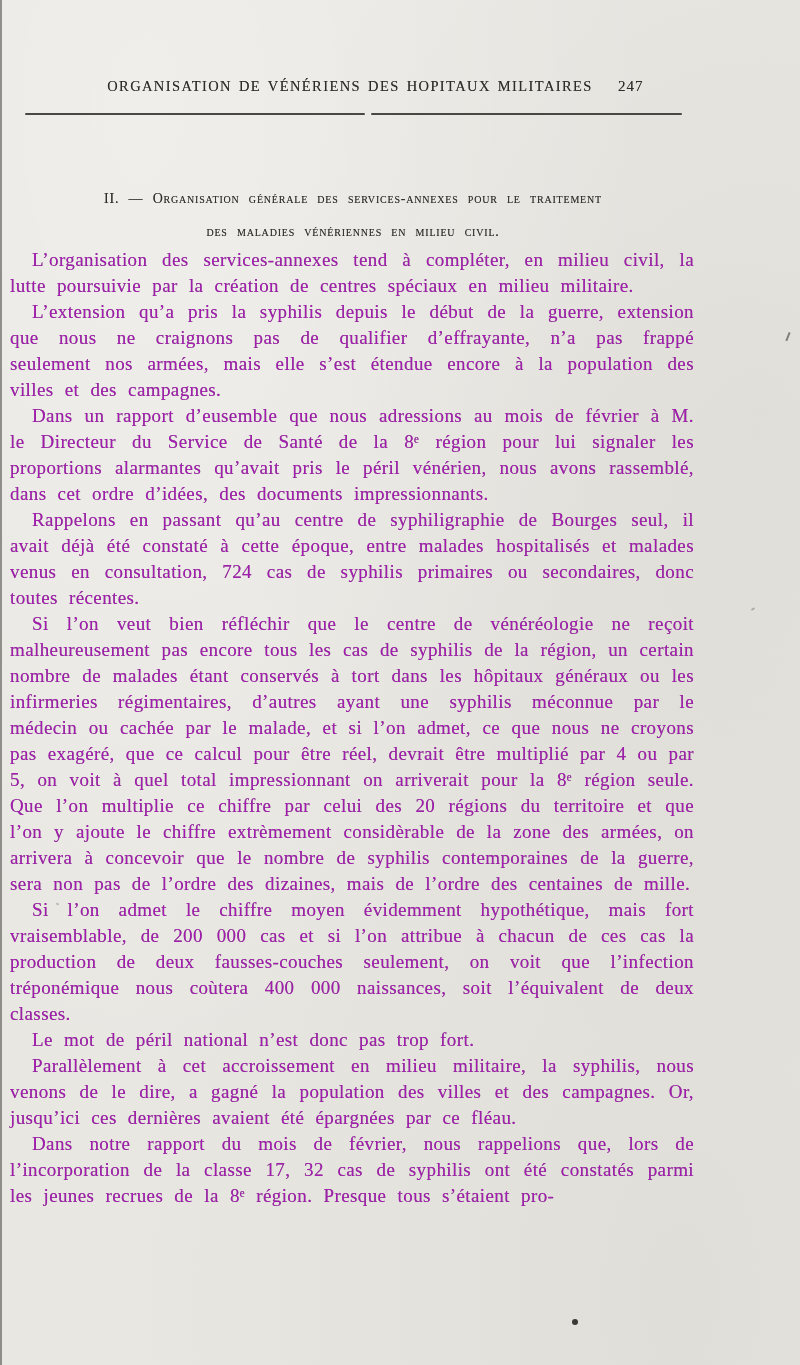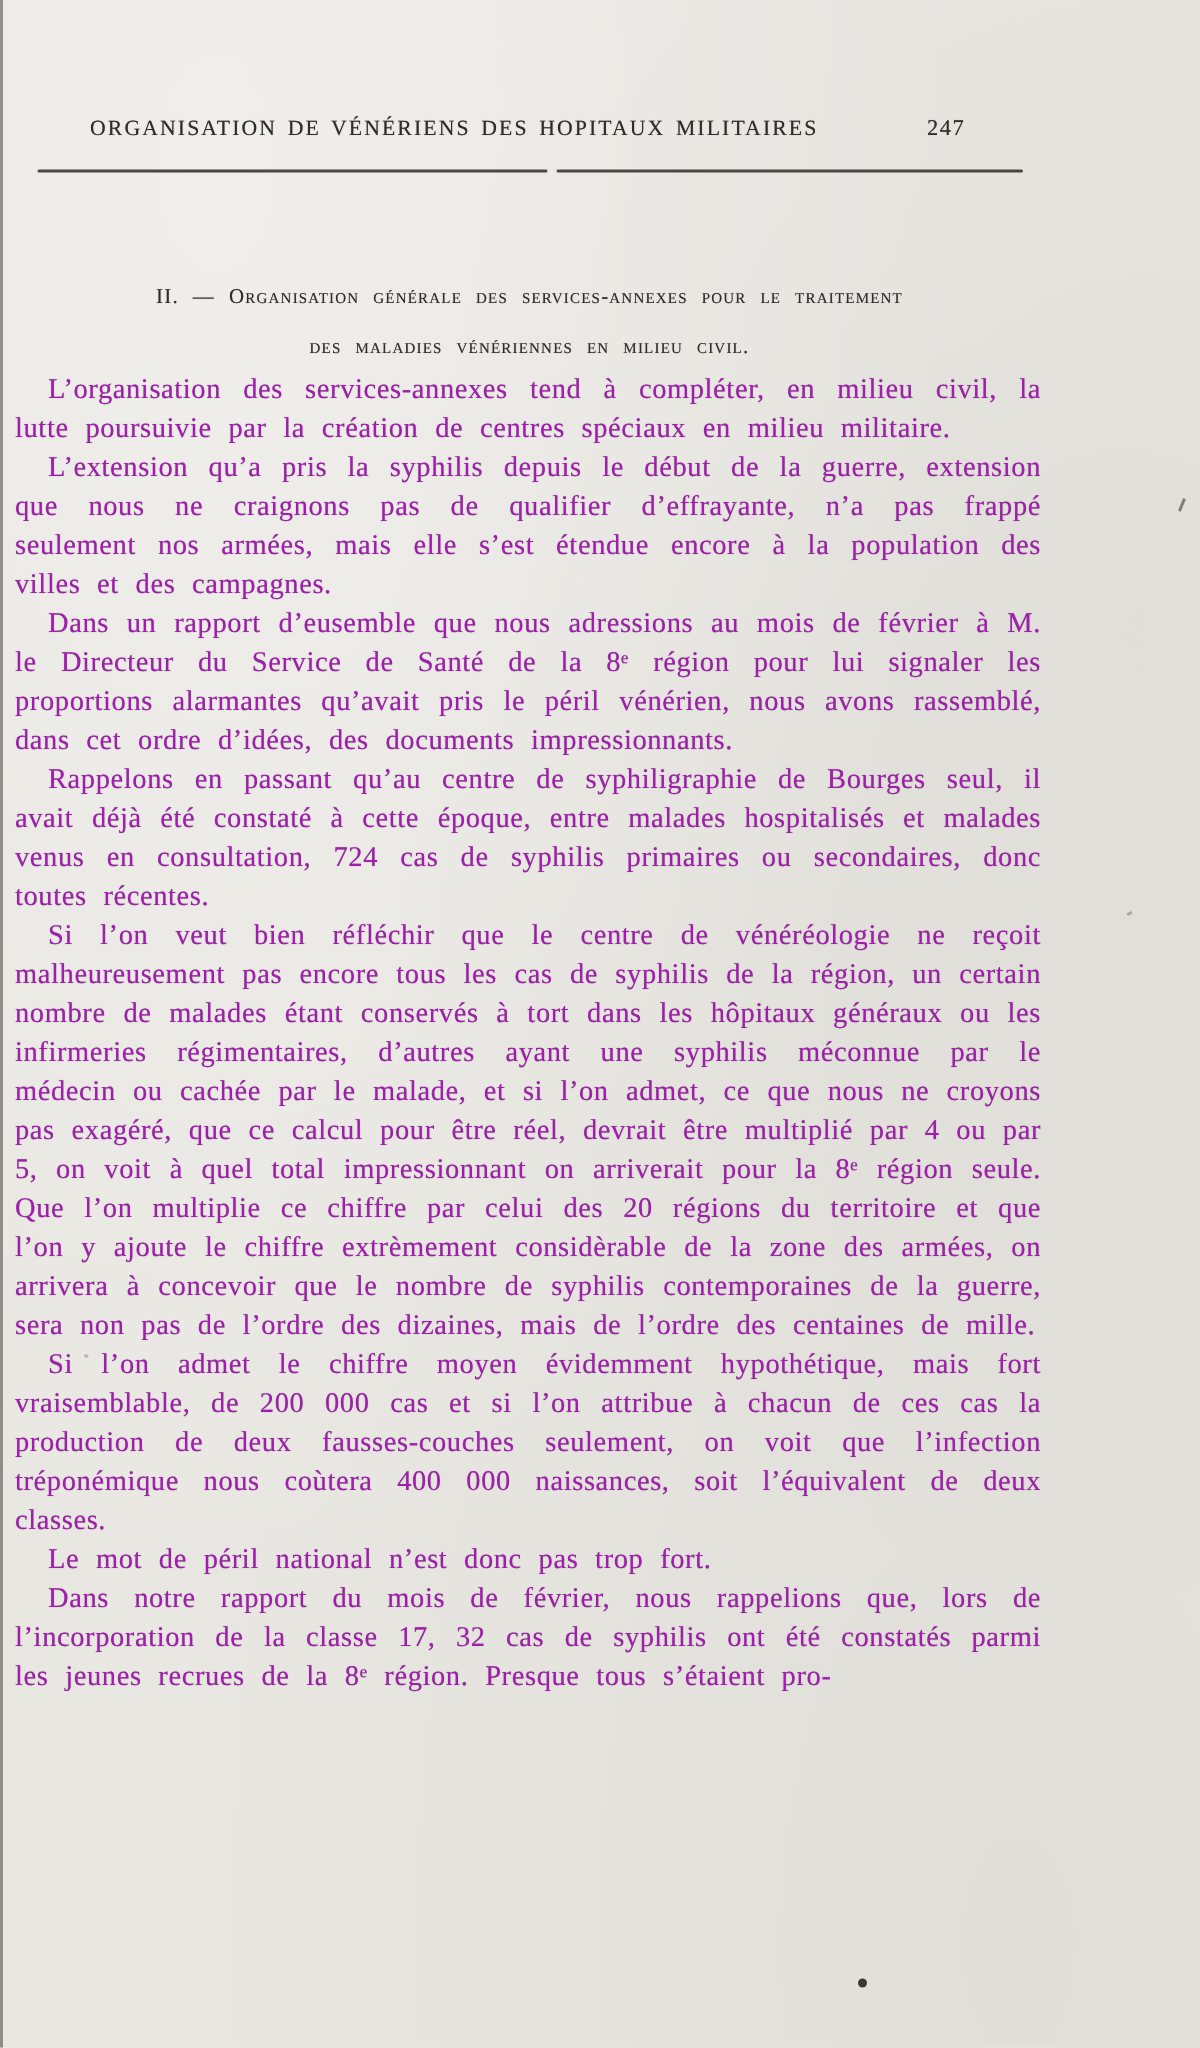--- a/index.html
+++ b/index.html
@@ -29,20 +29,21 @@
     top: 0;
     width: 2px;
     height: 100%;
     background: rgba(70, 68, 62, 0.55);
   }
   .running-header {
     position: absolute;
     top: 78px;
     left: 60px;
     width: 580px;
+    text-align: center;
     font-size: 14.5px;
     letter-spacing: 1.4px;
     word-spacing: 2px;
     color: #2e2d2a;
     white-space: nowrap;
     text-shadow: 0 0 0.5px rgba(46,45,42,0.55);
   }
   .page-number {
     position: absolute;
     top: 78px;
@@ -163,20 +164,21 @@
   </div>
 
   <main class="body-text">
     <p>L’organisation des services-annexes tend à compléter, en milieu civil, la lutte poursuivie par la création de centres spéciaux en milieu militaire.</p>
     <p>L’extension qu’a pris la syphilis depuis le début de la guerre, extension que nous ne craignons pas de qualifier d’effrayante, n’a pas frappé seulement nos armées, mais elle s’est étendue encore à la population des villes et des campagnes.</p>
     <p>Dans un rapport d’eusemble que nous adressions au mois de février à M. le Directeur du Service de Santé de la 8ᵉ région pour lui signaler les proportions alarmantes qu’avait pris le péril vénérien, nous avons rassemblé, dans cet ordre d’idées, des documents impressionnants.</p>
     <p>Rappelons en passant qu’au centre de syphiligraphie de Bourges seul, il avait déjà été constaté à cette époque, entre malades hospitalisés et malades venus en consultation, 724 cas de syphilis primaires ou secondaires, donc toutes récentes.</p>
     <p>Si l’on veut bien réfléchir que le centre de vénéréologie ne reçoit malheureusement pas encore tous les cas de syphilis de la région, un certain nombre de malades étant conservés à tort dans les hôpitaux généraux ou les infirmeries régimentaires, d’autres ayant une syphilis méconnue par le médecin ou cachée par le malade, et si l’on admet, ce que nous ne croyons pas exagéré, que ce calcul pour être réel, devrait être multiplié par 4 ou par 5, on voit à quel total impressionnant on arriverait pour la 8ᵉ région seule. Que l’on multiplie ce chiffre par celui des 20 régions du territoire et que l’on y ajoute le chiffre extrèmement considèrable de la zone des armées, on arrivera à concevoir que le nombre de syphilis contemporaines de la guerre, sera non pas de l’ordre des dizaines, mais de l’ordre des centaines de mille.</p>
     <p>Si l’on admet le chiffre moyen évidemment hypothétique, mais fort vraisemblable, de 200&nbsp;000 cas et si l’on attribue à chacun de ces cas la production de deux fausses-couches seulement, on voit que l’infection tréponémique nous coùtera 400&nbsp;000 naissances, soit l’équivalent de deux classes.</p>
     <p>Le mot de péril national n’est donc pas trop fort.</p>
+    <p>Parallèlement à cet accroissement en milieu militaire, la syphilis, nous venons de le dire, a gagné la population des villes et des campagnes. Or, jusqu’ici ces dernières avaient été épargnées par ce fléau.</p>
     <p>Dans notre rapport du mois de février, nous rappelions que, lors de l’incorporation de la classe 17, 32 cas de syphilis ont été constatés parmi les jeunes recrues de la 8ᵉ région. Presque tous s’étaient pro-</p>
   </main>
 
   <span class="ink-dot"></span>
   <span class="margin-slash"></span>
   <span class="margin-speck"></span>
   <span class="margin-speck-2"></span>
 
 </div>
 

